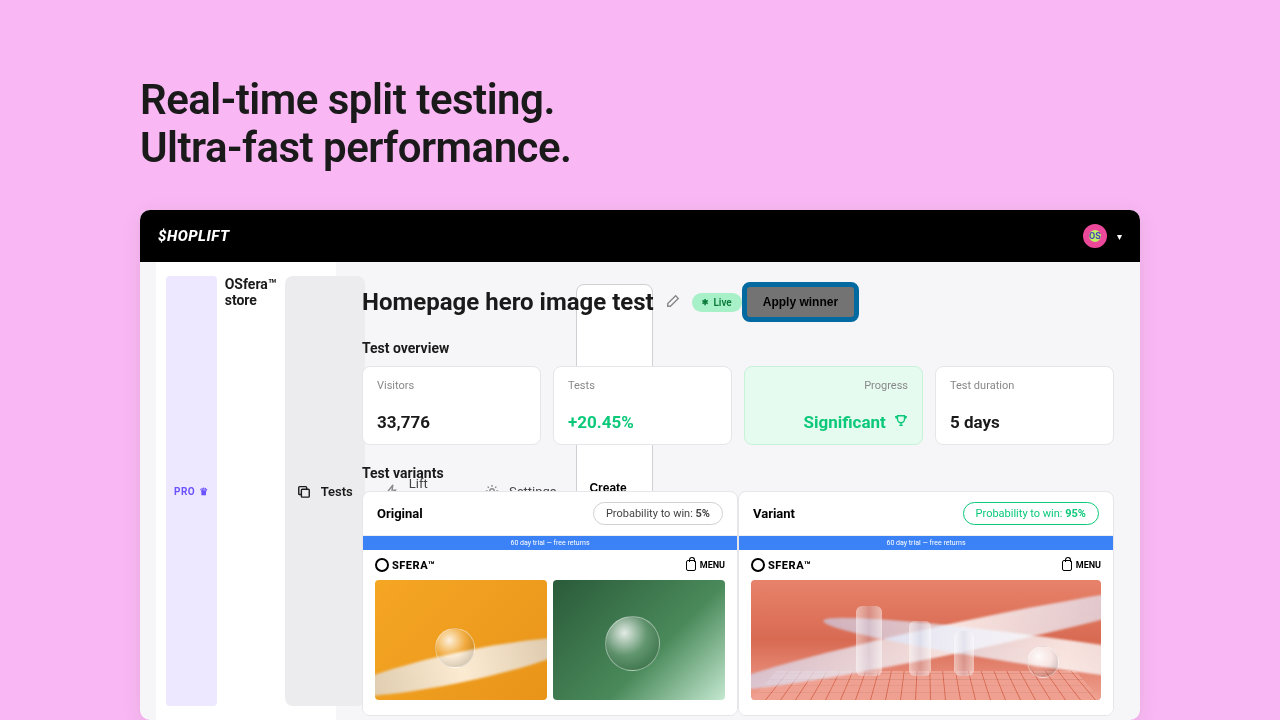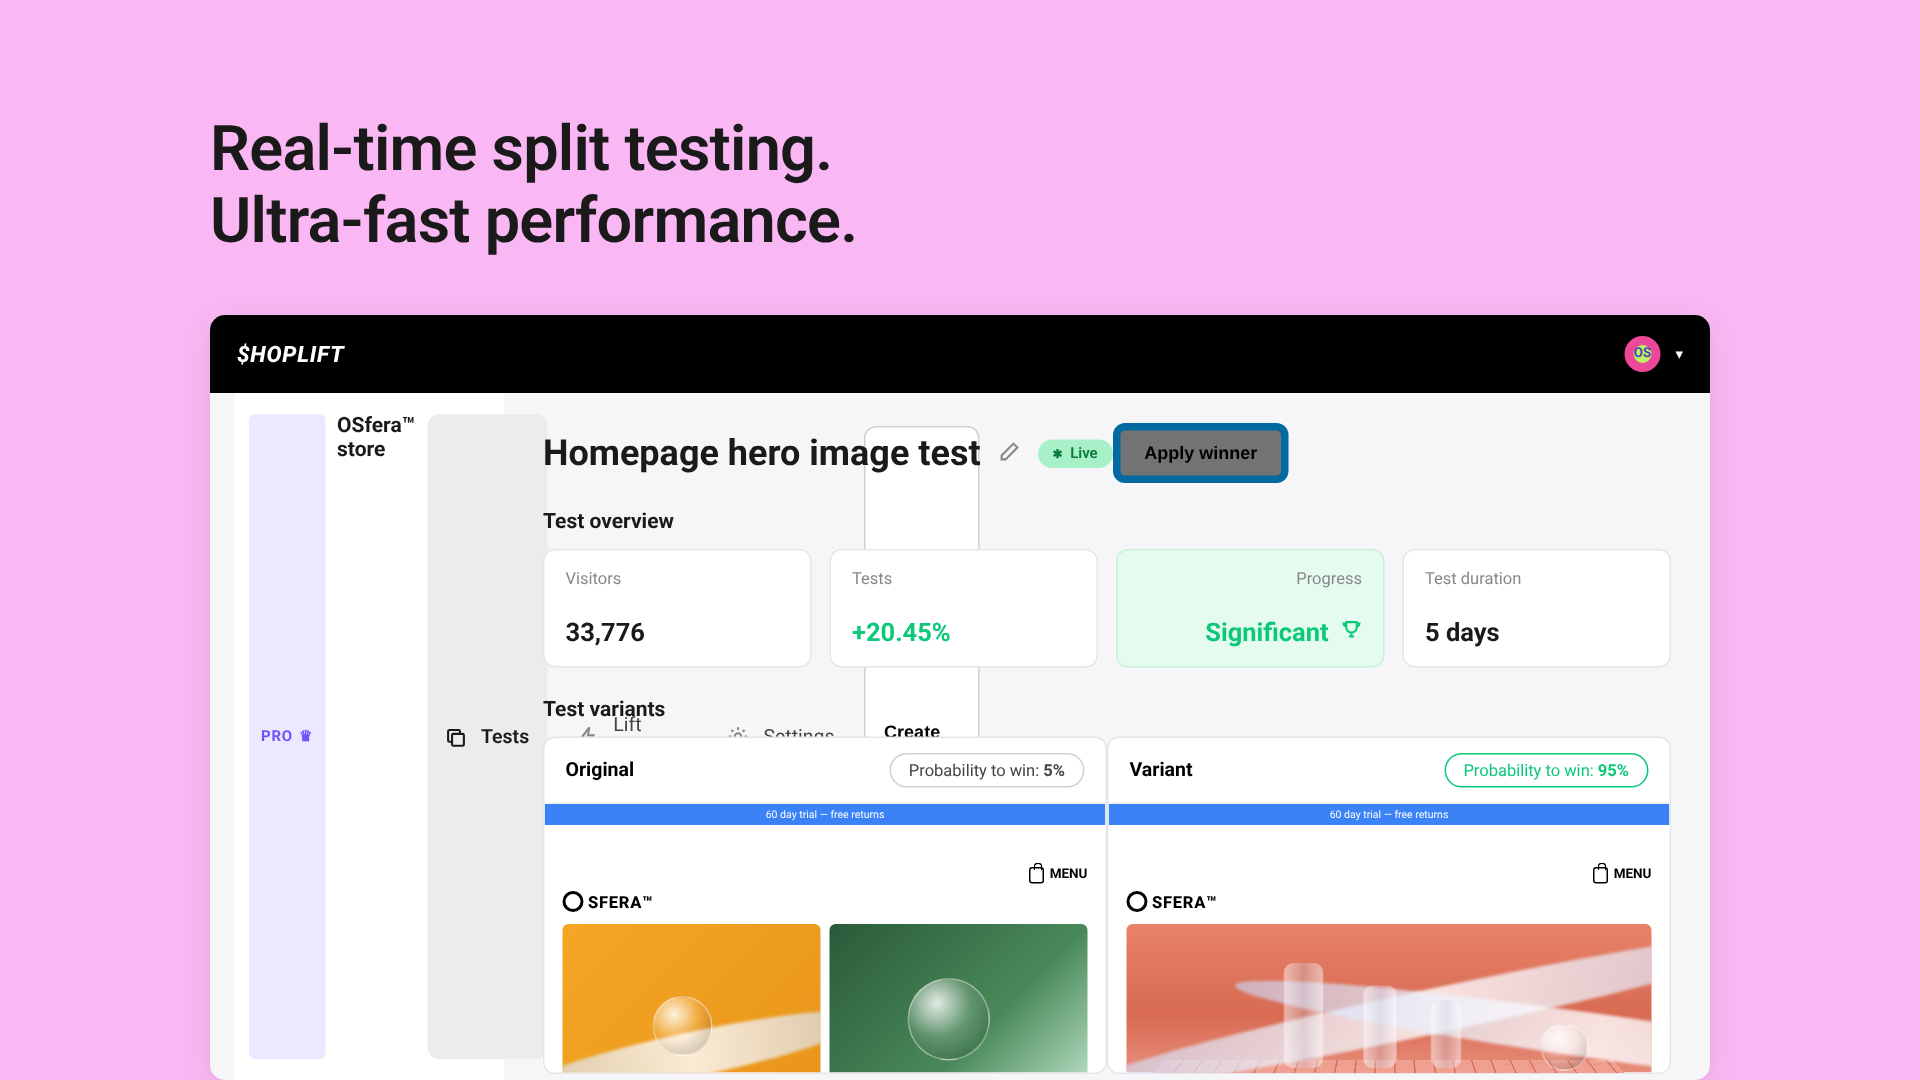--- a/index.html
+++ b/index.html
@@ -39,21 +39,21 @@
 .variants-row { display: grid; grid-template-columns: 1fr 1fr; gap: 0; }
 .variant-card { background: #fff; border: 1px solid #e6e6ea; border-radius: 8px; overflow: hidden; }
 .variant-head { display: flex; align-items: center; justify-content: space-between; padding: 10px 14px; }
 .variant-name { font-size: 13px; font-weight: 700; }
 .prob-pill { border: 1px solid #d0d0d4; border-radius: 999px; padding: 4px 12px; font-size: 11px; color: #444; }
 .prob-pill.win { border-color: #0cc97a; color: #0cc97a; }
 .prob-pill b { font-weight: 700; }
 .preview { height: 180px; background: #fff; border-top: 1px solid #eee; position: relative; overflow: hidden; }
 .promo-bar { background: #3b82f6; color: #fff; font-size: 7px; text-align: center; padding: 3px 0; }
 .preview-header { display: flex; align-items: center; justify-content: space-between; padding: 8px 12px; }
-.sfera-logo { font-size: 11px; font-weight: 800; letter-spacing: 0.5px; display: flex; align-items: center; gap: 3px; margin-top: 36px; }
+.sfera-logo { font-size: 11px; font-weight: 800; letter-spacing: 0.5px; display: flex; align-items: center; gap: 3px; }
 .sfera-logo::before { content: ""; width: 10px; height: 10px; border: 2px solid #000; border-radius: 50%; display: inline-block; }
 .menu-lbl { font-size: 9px; font-weight: 700; display: flex; align-items: center; gap: 4px; }
 .bag-icon { width: 10px; height: 11px; border: 1.5px solid #000; border-radius: 2px; position: relative; }
 .bag-icon::before { content: ""; position: absolute; top: -4px; left: 2px; width: 4px; height: 4px; border: 1.5px solid #000; border-bottom: none; border-radius: 3px 3px 0 0; }
 .art-area { display: flex; gap: 6px; padding: 0 12px; height: 120px; }
 .art-box { flex: 1; border-radius: 4px; position: relative; overflow: hidden; }
 .art-orange { background: linear-gradient(135deg, #f5a623 0%, #e8941a 100%); }
 .art-green { background: linear-gradient(135deg, #2a5a3a 0%, #4a8a5a 60%, #c4e8d0 100%); }
 .art-coral { background: linear-gradient(180deg, #e8826a 0%, #d86a52 50%, #f0a090 100%); }
 .glass-sphere { position: absolute; border-radius: 50%; background: radial-gradient(circle at 35% 30%, rgba(255,255,255,0.85), rgba(255,255,255,0.15) 45%, rgba(0,0,0,0.15) 80%); border: 1px solid rgba(255,255,255,0.4); }

